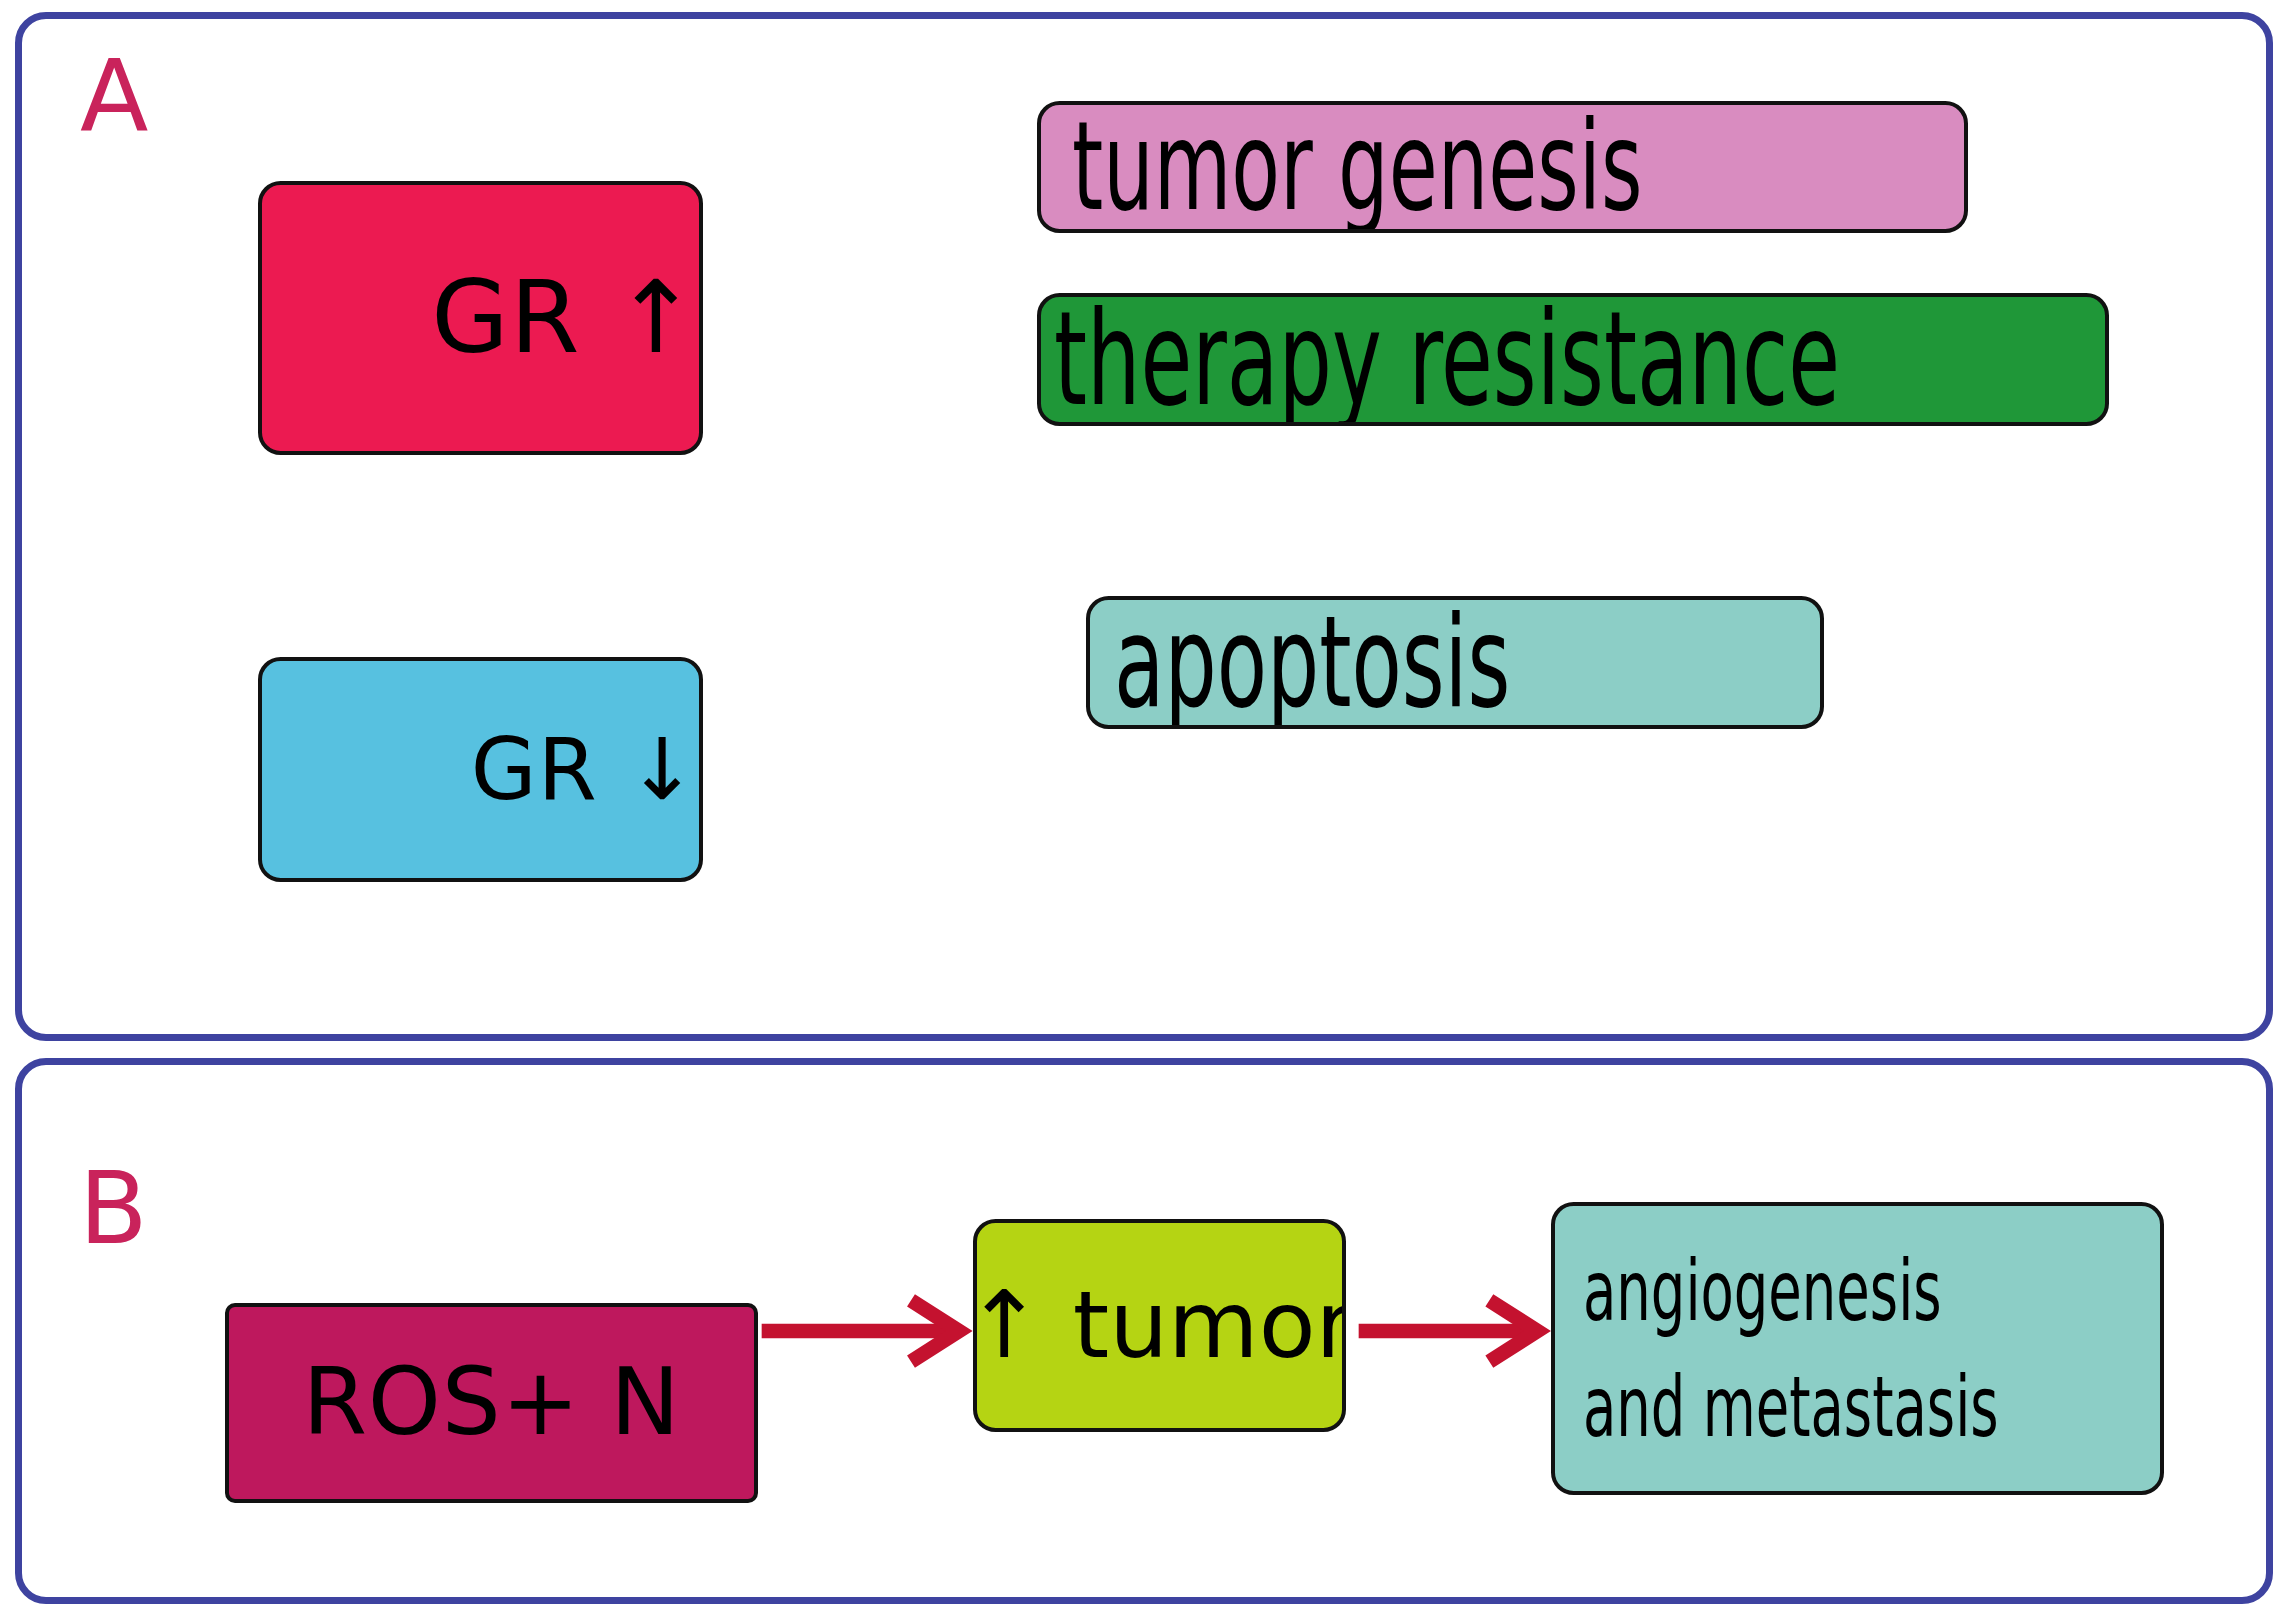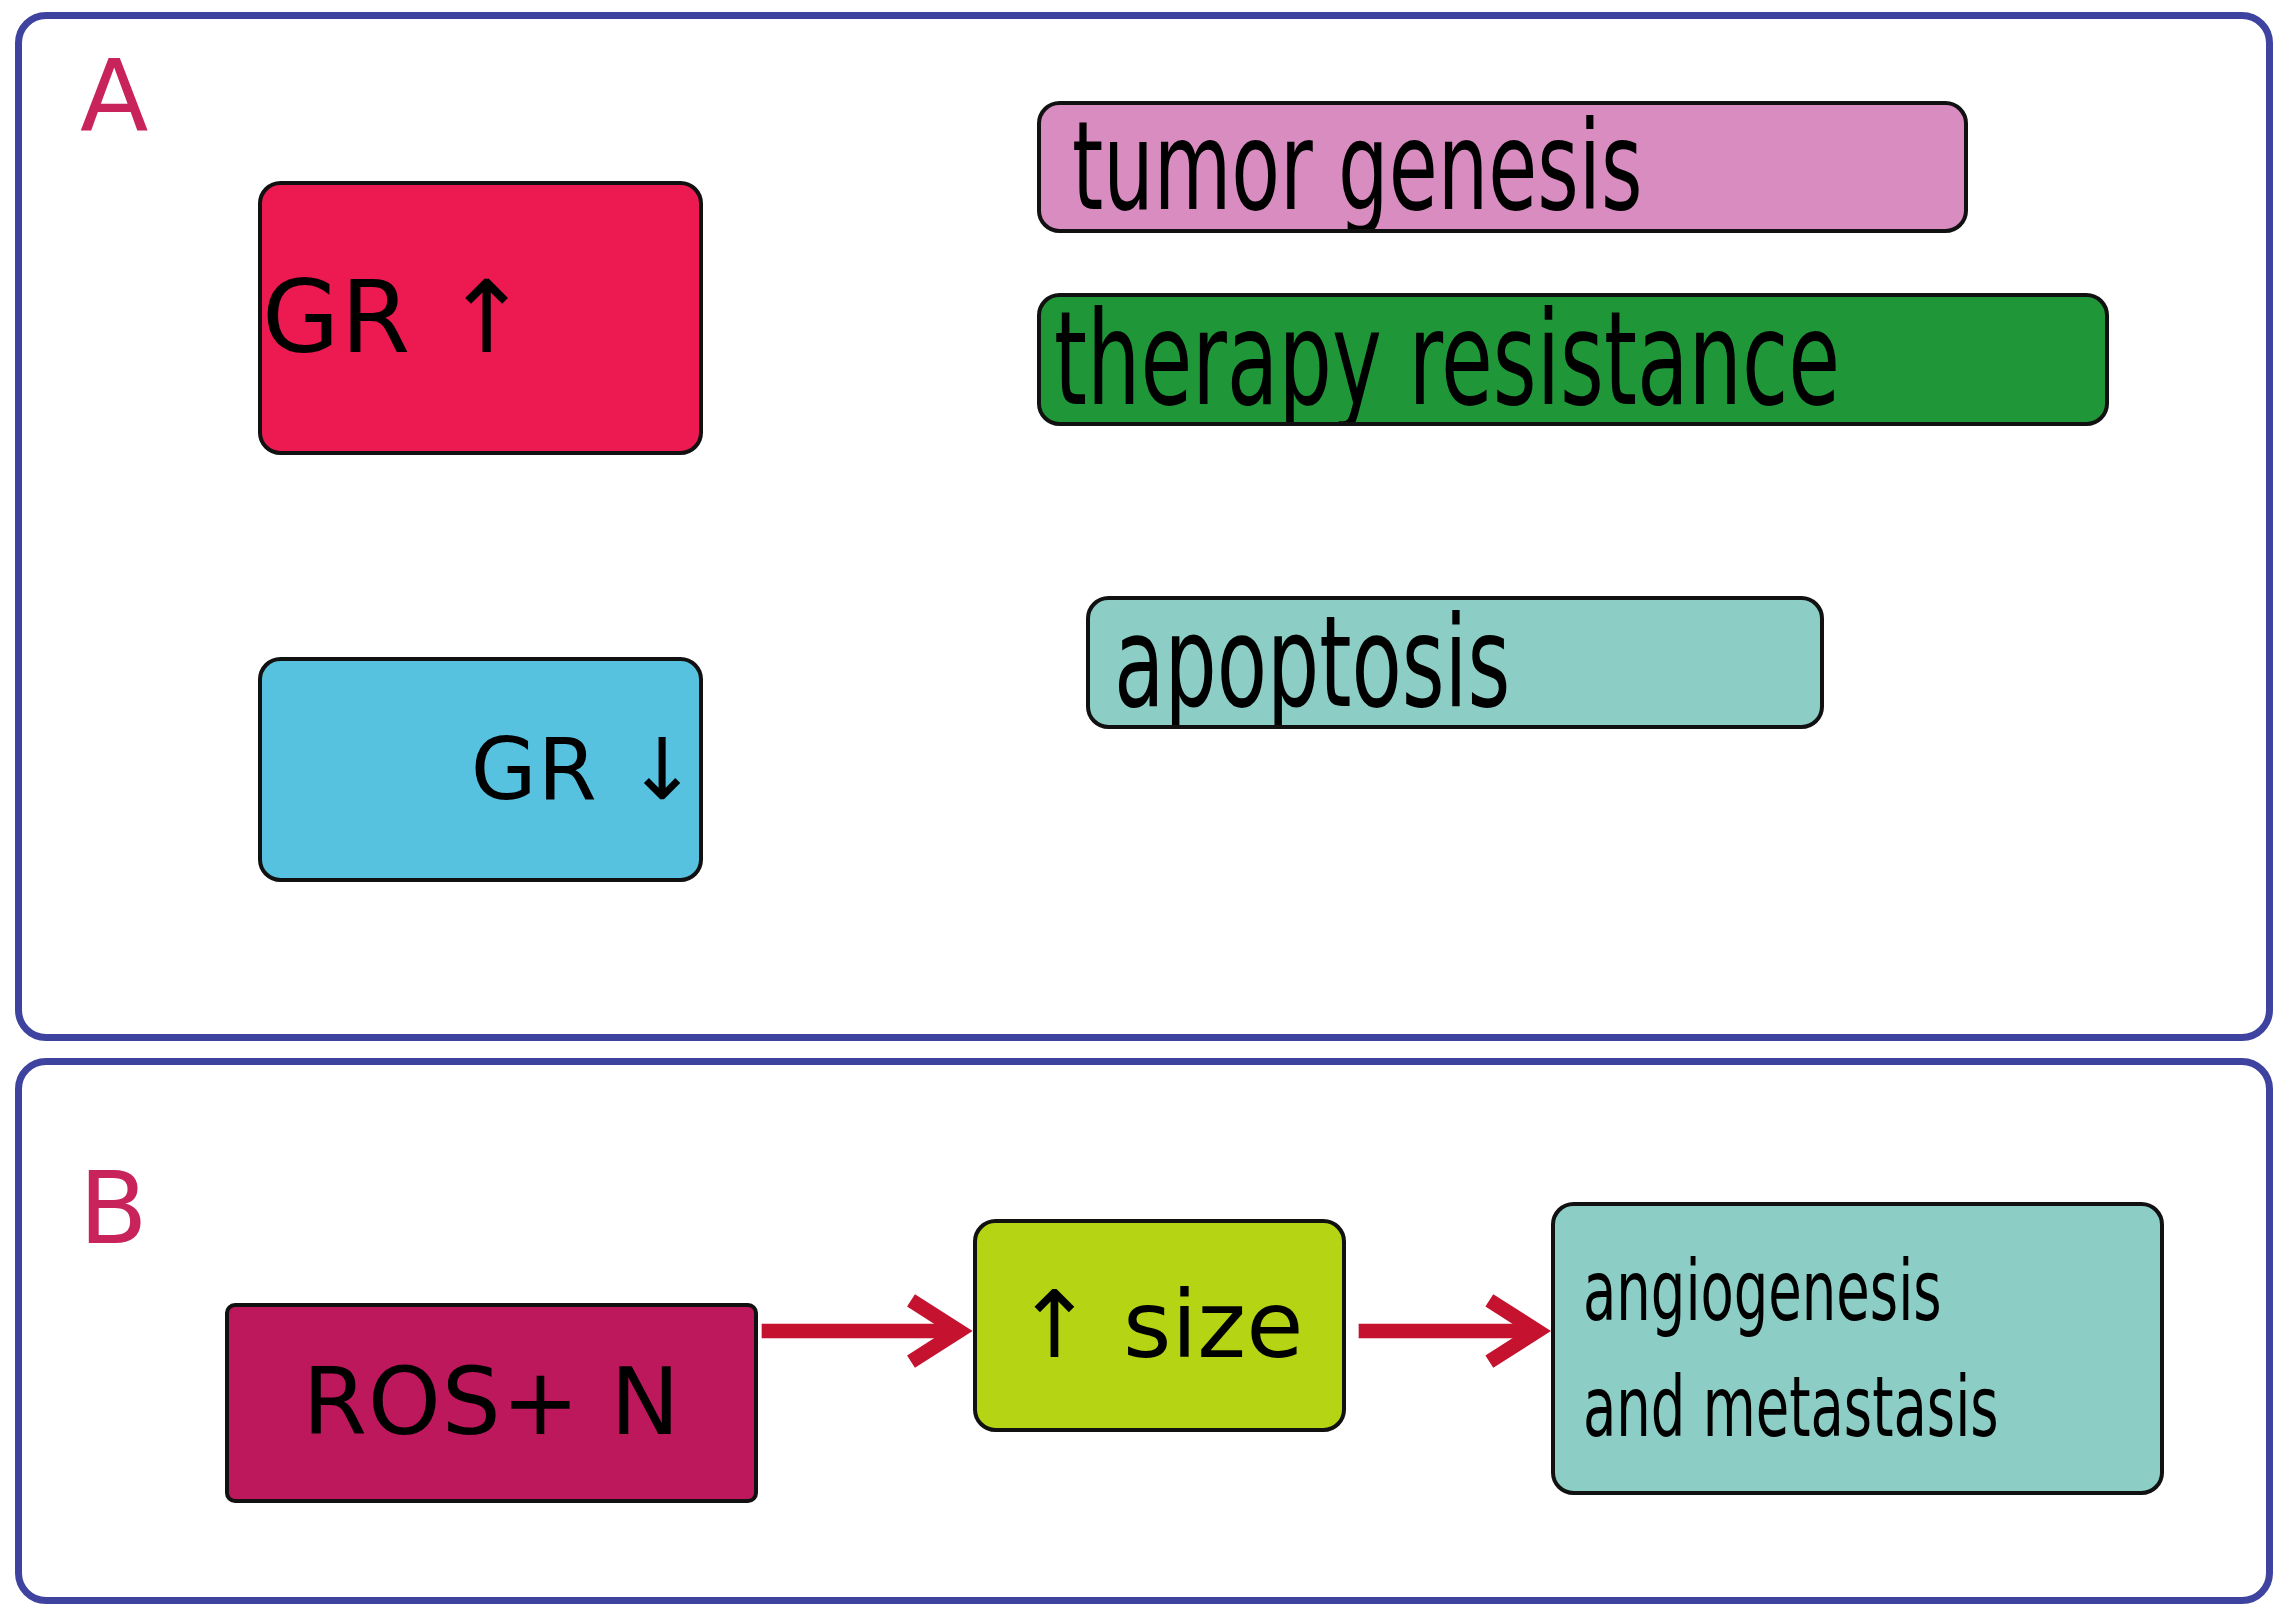--- a/index.html
+++ b/index.html
@@ -75,21 +75,21 @@
   
   .wide {
     font-family: "DejaVu Sans", sans-serif;
     font-weight: 400;
   }
 
   
   #node-gr-up {
     left: 258px; top: 181px; width: 445px; height: 274px;
     background: #ec1a51;
-    justify-content: flex-start;
+    justify-content: flex-end;
   }
   #node-gr-up .label { font-size: 100px; letter-spacing: 1.3px; }
 
   #node-gr-down {
     left: 258px; top: 657px; width: 445px; height: 225px;
     background: #57c1e0;
     justify-content: flex-end;
   }
   #node-gr-down .label { font-size: 85px; letter-spacing: 1.3px; }
 
@@ -195,21 +195,21 @@
   <div class="node" id="node-ros">
     <span class="label wide">ROS+ N</span>
   </div>
 
   <svg class="arrow" id="arrow-1" viewBox="0 0 330 120" preserveAspectRatio="none">
     <line x1="4" y1="60" x2="286" y2="60" stroke="#c4122f" stroke-width="22" stroke-linecap="butt"></line>
     <polyline points="228,14 300,60 228,106" fill="none" stroke="#c4122f" stroke-width="22" stroke-linecap="butt" stroke-linejoin="miter"></polyline>
   </svg>
 
   <div class="node" id="node-inos">
-    <span class="label wide">↑ size</span>
+    <span class="label wide">↑ tumor</span>
   </div>
 
   <svg class="arrow" id="arrow-2" viewBox="0 0 300 120" preserveAspectRatio="none">
     <line x1="4" y1="60" x2="256" y2="60" stroke="#c4122f" stroke-width="22" stroke-linecap="butt"></line>
     <polyline points="200,14 272,60 200,106" fill="none" stroke="#c4122f" stroke-width="22" stroke-linecap="butt" stroke-linejoin="miter"></polyline>
   </svg>
 
   <div class="node" id="node-angio">
     <span class="lineblock cond">angiogenesis</span>
     <span class="lineblock cond">and metastasis</span>

